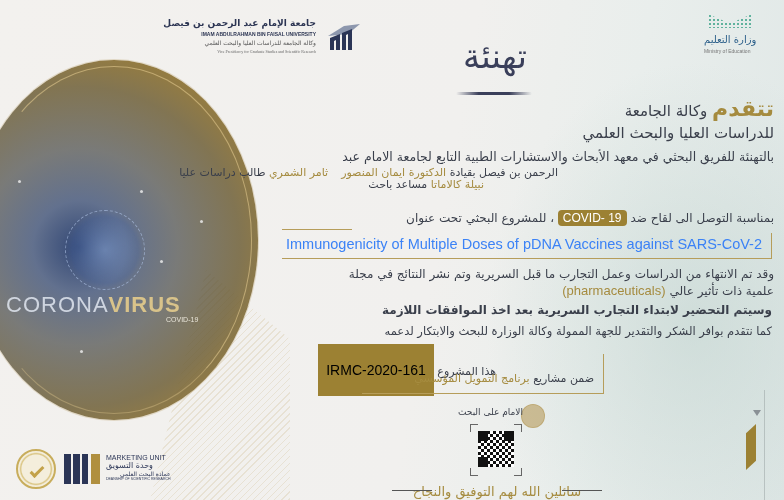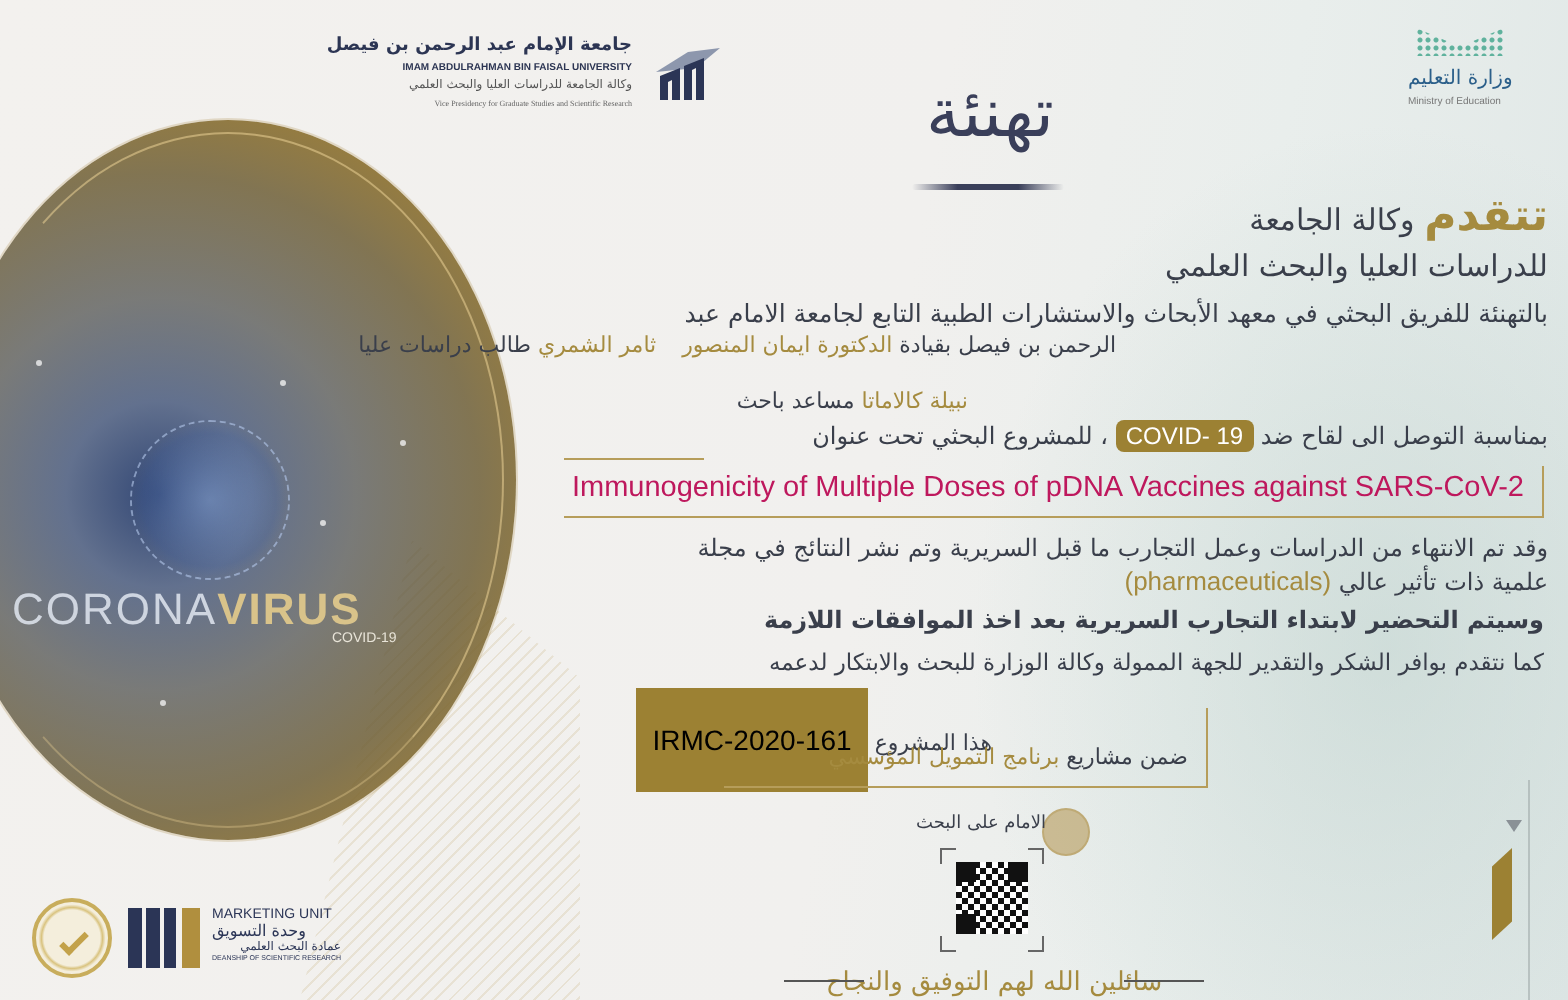--- a/index.html
+++ b/index.html
@@ -85,35 +85,35 @@
   .rtl { direction: rtl; text-align: right; white-space: nowrap; }
   .gold { color: #a58b3f; text-align: center; }
   .navy { color: #3a3f4b; }
 
   .line-a { position: absolute; right: 10px; top: 96px; font-size: 15px; }
   .line-a .big { font-size: 22px; font-weight: bold; color: #a58b3f; }
   .line-b { position: absolute; right: 10px; top: 124px; font-size: 15px; }
   .line-c { position: absolute; right: 10px; top: 149px; font-size: 12.5px; }
   .line-d { position: absolute; right: 226px; top: 166px; font-size: 11px; }
   .line-d .sp { display: inline-block; width: 6px; }
-  .line-e { position: absolute; right: 300px; top: 194px; font-size: 11px; }
+  .line-e { position: absolute; right: 300px; top: 178px; font-size: 11px; }
 
   .line-f { position: absolute; right: 10px; top: 210px; font-size: 12px; }
   .badge {
     display: inline-block; background: #9c8133; color: #fff; border-radius: 4px;
     padding: 0 5px; font-family: "Liberation Sans", sans-serif; font-size: 12px; line-height: 16px;
   }
   .vaccine-box {
     position: absolute; left: 282px; top: 233px; width: 490px; height: 26px;
     border-right: 1px solid #b69d5a; border-bottom: 1px solid #b69d5a;
   }
   .vaccine-top { position: absolute; left: 282px; top: 229px; width: 70px; height: 1px; background: #b69d5a; }
   .vaccine {
     position: absolute; right: 22px; top: 236px;
-    font-family: "Liberation Sans", sans-serif; font-size: 14.5px; color: #be185d; white-space: nowrap;
+    font-family: "Liberation Sans", sans-serif; font-size: 14.5px; color: #3b82f6; white-space: nowrap;
   }
 
   .line-g { position: absolute; right: 10px; top: 267px; font-size: 12px; }
   .line-h { position: absolute; right: 10px; top: 283px; font-size: 12px; margin-left: 47px; }
   .line-h .en { font-family: "Liberation Sans", sans-serif; font-size: 13px; }
 
   .line-i { position: absolute; right: 12px; top: 303px; font-size: 12px; font-weight: bold; }
   .line-j { position: absolute; right: 12px; top: 324px; font-size: 11.5px; }
   .line-k { position: absolute; right: 288px; top: 344px; font-size: 11px; }
   .line-k .badge2 {

